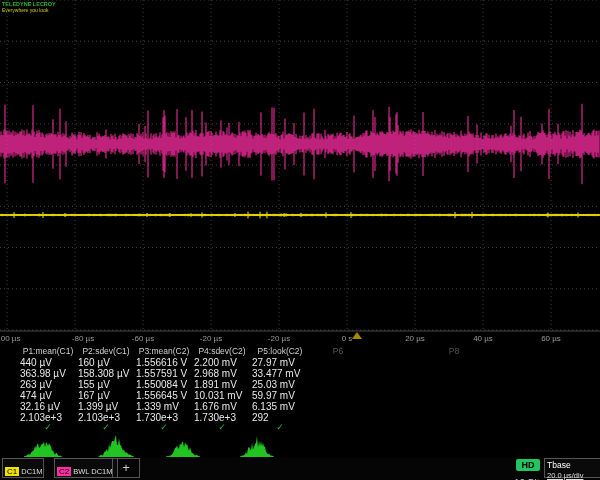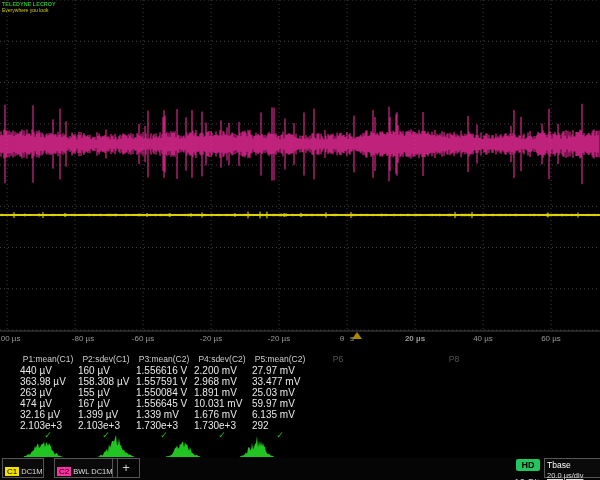--- a/index.html
+++ b/index.html
@@ -11,21 +11,21 @@
   .brand{position:absolute;top:1px;left:2px;line-height:6px;}
   .brand .b1{font-size:5.5px;font-weight:bold;color:#2db82d;}
   .brand .b2{font-size:5px;color:#cfcf00;}
   
   .axis{position:absolute;top:331px;left:0;width:600px;height:15px;}
   .axis span{position:absolute;top:3px;transform:translateX(-50%);font-size:8px;color:#9a9a9a;white-space:nowrap;}
   .trigger{position:absolute;top:1px;width:0;height:0;border-left:5px solid transparent;
            border-right:5px solid transparent;border-bottom:7px solid #a88a00;transform:translateX(-50%);}
   
   .mtable{position:absolute;top:346px;left:0;width:600px;height:86px;}
-  .mcol{position:absolute;top:8px;width:56px;}
+  .mcol{position:absolute;top:0;width:56px;}
   .mcol .hdr{font-size:8.5px;height:11px;line-height:11px;text-align:center;white-space:nowrap;}
   .mcol .hdr.on{color:#cfcfcf;}
   .mcol .hdr.off{color:#565656;}
   .mcol .val{font-size:10px;height:11px;line-height:11px;text-align:left;color:#e8e8e8;white-space:nowrap;}
   .mcol .stat{height:9px;line-height:9px;text-align:center;font-size:9px;color:#21c421;}
   
   .hist{position:absolute;top:432px;left:0;width:600px;height:26px;}
   
   .toolbar{position:absolute;top:458px;left:0;width:600px;height:22px;background:#050505;}
   .chip{position:absolute;top:0;height:20px;box-sizing:border-box;border:1px solid #555;
@@ -85,22 +85,22 @@
     </div>
   </div>
 
   <div class="axis" id="time-axis">
     <div class="trigger" id="trigger-marker" style="left: 357px;"></div>
   <span style="left: 7px;">-100 µs</span>
       <span style="left: 75px; margin-left: 8px;">-80 µs</span>
       <span style="left: 143px;">-60 µs</span>
       <span style="left: 211px;">-20 µs</span>
       <span style="left: 279px;">-20 µs</span>
-      <span style="left: 347px; font-family: Liberation Mono, monospace;">0 s</span>
-      <span style="left: 415px; font-weight: bold;">20 µs</span>
+      <span style="left: 347px;">0 s</span>
+      <span style="left: 415px;">20 µs</span>
       <span style="left: 483px;">40 µs</span>
       <span style="left: 551px;">60 µs</span>
     </div>
 
   <div class="mtable" id="measure-table">
       <div class="mcol" style="left: 20px;">
         <div class="hdr on">P1:mean(C1)</div>
         <div class="val">440 µV</div>
         <div class="val">363.98 µV</div>
         <div class="val">263 µV</div>
@@ -133,21 +133,21 @@
         <div class="hdr on">P4:sdev(C2)</div>
         <div class="val">2.200 mV</div>
         <div class="val">2.968 mV</div>
         <div class="val">1.891 mV</div>
         <div class="val">10.031 mV</div>
         <div class="val">1.676 mV</div>
         <div class="val">1.730e+3</div>
         <div class="stat">✓</div>
       </div>
       <div class="mcol" style="left: 252px;">
-        <div class="hdr on">P5:mean(C2)</div>
+        <div class="hdr on">P5:look(C2)</div>
         <div class="val">27.97 mV</div>
         <div class="val">33.477 mV</div>
         <div class="val">25.03 mV</div>
         <div class="val">59.97 mV</div>
         <div class="val">6.135 mV</div>
         <div class="val">292</div>
         <div class="stat">✓</div>
       </div>
       <div class="mcol" style="left: 310px;">
         <div class="hdr off">P6</div>

